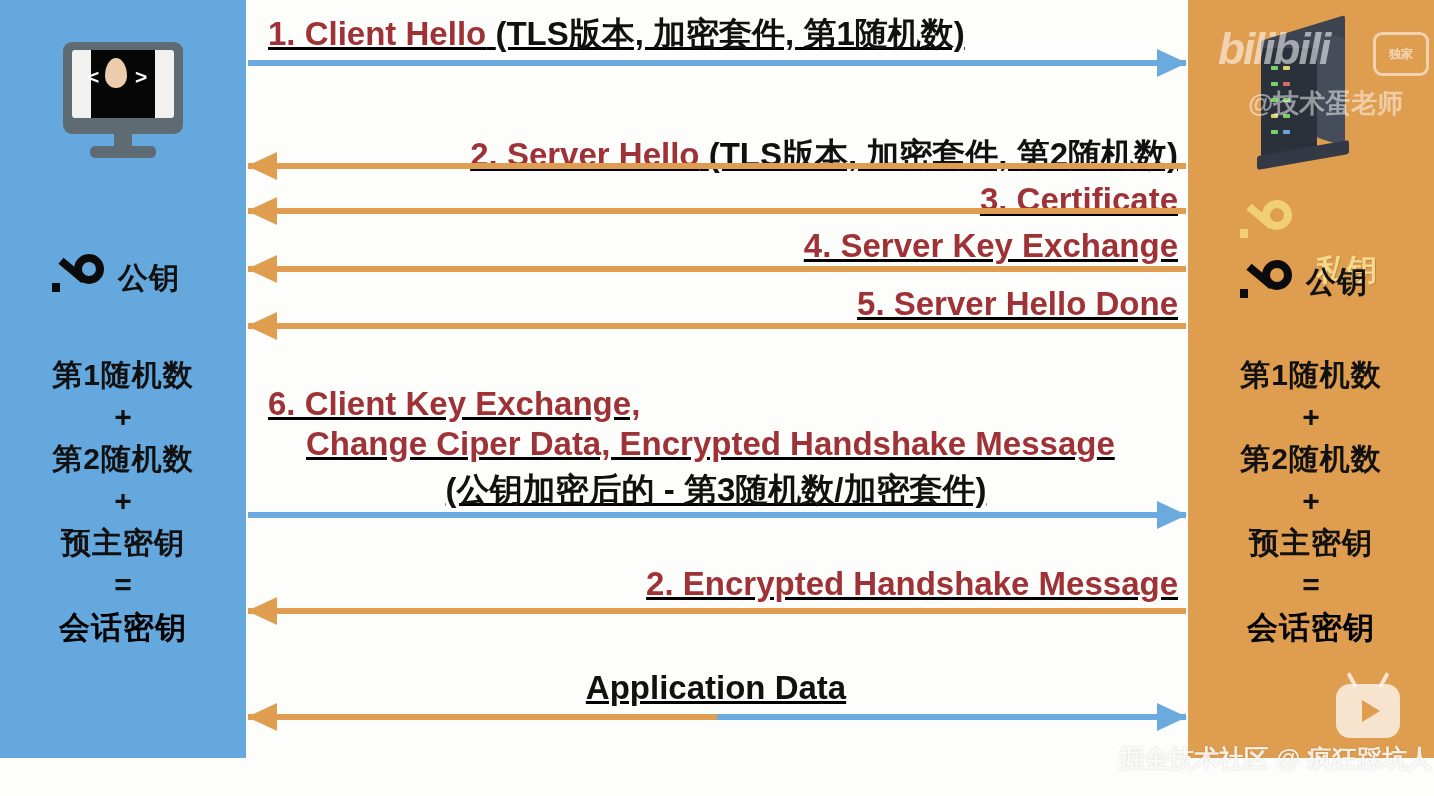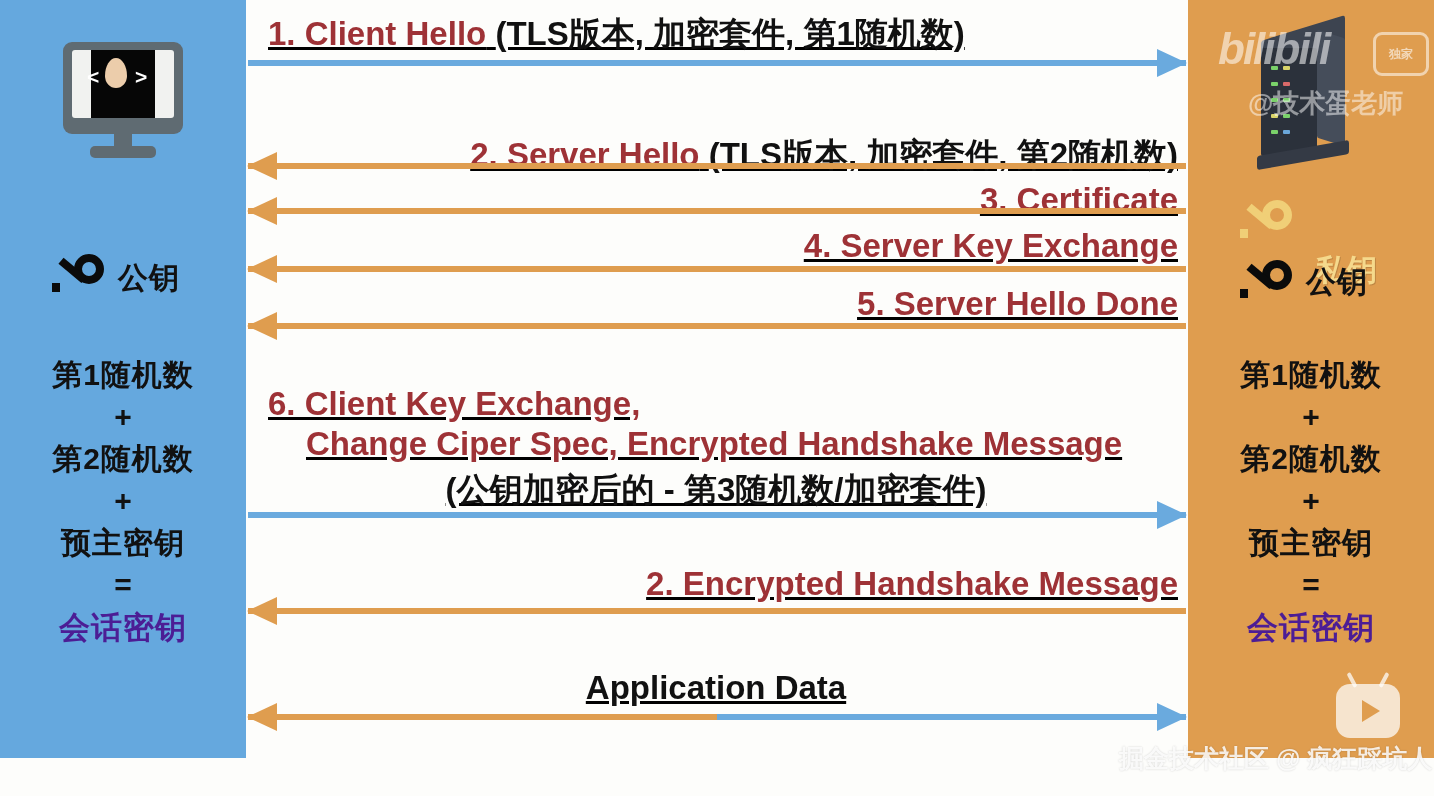--- a/index.html
+++ b/index.html
@@ -99,21 +99,21 @@
     letter-spacing:1px;white-space:nowrap;
   }
   .side-label.gold{color:#f5d98c;text-shadow:1px 1px 0 rgba(0,0,0,.15);}
 
   .stack{
     position:absolute;left:0;width:246px;text-align:center;
     color:#111;font-weight:bold;
   }
   .stack .big{font-size:30px;line-height:46px;letter-spacing:1px;}
   .stack .op{font-size:30px;line-height:38px;}
-  .stack .sess{font-size:31px;line-height:48px;color:#4c1d95;letter-spacing:1px;}
+  .stack .sess{font-size:31px;line-height:48px;color:#000000;letter-spacing:1px;}
 
   
   .arrow{position:absolute;height:6px;}
   .arrow .line{position:absolute;top:0;height:6px;width:100%;}
   .arrow .head{
     position:absolute;top:-11px;width:0;height:0;
     border-top:14px solid transparent;border-bottom:14px solid transparent;
   }
   .arrow.right .head{right:-1px;border-left:30px solid var(--c);}
   .arrow.left  .head{left:-1px;border-right:30px solid var(--c);}
@@ -313,21 +313,21 @@
     </div>
     <div class="arrow left" style="--c:#df9d4f;left:2px;top:323px;width:938px;">
       <div class="line"></div>
         <div class="head"></div>
     </div>
 
     <div class="msg" style="left:22px;top:384px;">
       <span class="en">6. Client Key Exchange,</span>
     </div>
     <div class="msg" style="left:60px;top:424px;">
-      <span class="en">Change Ciper Spec,  Encrypted Handshake Message</span>
+      <span class="en">Change Ciper Data,  Encrypted Handshake Message</span>
     </div>
     <div class="msg center" style="left:0;top:470px;width:940px;">
       <span class="cn">(公钥加密后的 - 第3随机数/加密套件)</span>
     </div>
     <div class="arrow right" style="--c:#6aaade;left:2px;top:512px;width:938px;">
       <div class="line"></div>
         <div class="head"></div>
     </div>
 
     <div class="msg rightal" style="right:10px;top:564px;">

